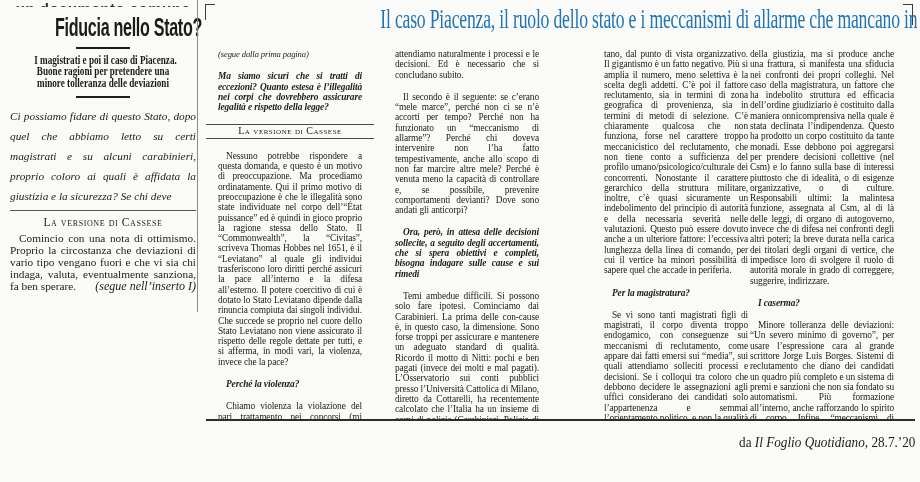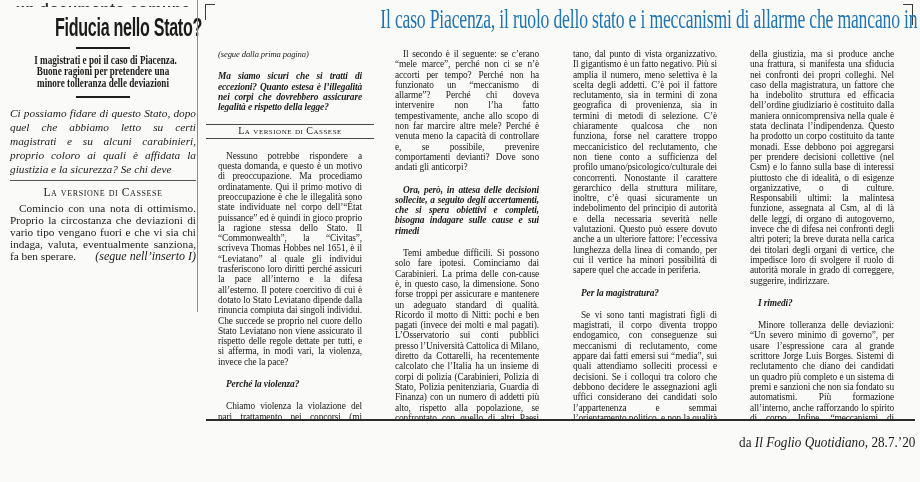--- a/index.html
+++ b/index.html
@@ -12,21 +12,21 @@
   
   .left-art{position:absolute;left:10px;top:0;width:186px;}
   .crop-frag{height:7px;overflow:hidden;text-align:center;}
   .crop-frag span{display:inline-block;margin-top:-12px;font-family:"Liberation Sans",sans-serif;font-weight:700;font-size:15px;letter-spacing:.5px;color:#33332f;}
   .l-head{margin-top:7px;text-align:center;white-space:nowrap;}
   .l-head span{display:inline-block;transform:scaleX(.62);transform-origin:50% 50%;
     font-family:"Liberation Sans",sans-serif;font-weight:700;font-size:26px;line-height:26px;letter-spacing:-.5px;}
   .rule-short{width:54px;height:2px;background:#1e1e1c;margin:7px auto 6px auto;}
   .l-sub{transform:scaleX(.74);transform-origin:50% 50%;text-align:center;
     font-weight:700;font-size:12.4px;line-height:11.4px;white-space:nowrap;}
-  .l-lead{margin-top:8px;font-style:italic;font-size:11.3px;line-height:14px;text-align:justify;}
+  .l-lead{margin-top:8px;font-style:italic;font-size:11.3px;line-height:20px;text-align:justify;}
   .l-kickwrap{border-top:1px solid #55544f;margin-top:4px;padding-top:1px;text-align:center;}
   .l-kick{font-variant:small-caps;font-size:11.5px;letter-spacing:.6px;}
   .l-body{margin-top:3px;font-size:11.3px;line-height:11.9px;text-align:justify;}
   .l-body .it{font-style:italic;}
   .l-body p{margin:0;}
   .l-body .ind{text-indent:9px;}
   .segue-note{float:right;font-style:italic;font-size:12px;line-height:11.9px;}
   .vdiv{position:absolute;left:197px;top:0;width:1px;height:312px;background:#8d8d88;}
   
   .bracket-tl{position:absolute;left:205px;top:4px;width:9px;height:15px;border-left:1.5px solid #3c3c38;border-top:1.5px solid #3c3c38;}
@@ -36,21 +36,21 @@
     font-size:28px;line-height:30px;font-weight:500;letter-spacing:-.3px;}
   .col{position:absolute;top:37px;width:168px;height:382px;overflow:hidden;
     font-size:9.4px;line-height:10.3px;text-align:justify;letter-spacing:-.12px;}
   .col p{margin:12px;}
   .col .it{font-style:italic;font-weight:bold;}
   .col .ind{text-indent:8px;}
   .c-note{font-style:italic;font-size:8.6px;}
   .c-kick{border-top:1px solid #4a4a45;border-bottom:1px solid #4a4a45;
     text-align:center;font-variant:small-caps;font-size:10px;letter-spacing:.5px;
     padding:1px 0;margin:3px 0 2px 0;text-indent:0;}
-  #col1{left:206px;} #col2{left:383px;} #col3{left:561px;} #col4{left:738px;}
+  #col1{left:206px;} #col2{left:383px;} #col3{left:592px;} #col4{left:738px;}
   .bottom-rule{position:absolute;left:206px;top:419px;width:709px;height:1.5px;background:#2c2c29;}
   .attribution{position:absolute;right:5px;top:434px;font-size:15px;white-space:nowrap;
     transform:scaleX(.88);transform-origin:100% 50%;}
   .attribution .src{font-style:italic;}
 </style>
 </head>
 <body>
 
 <div class="left-art">
   <div class="crop-frag">
@@ -89,34 +89,35 @@
 <div class="col" id="col1">
   <p class="c-note">(segue dalla prima pagina)</p>
   <p class="it">Ma siamo sicuri che si tratti di eccezioni? Quanto estesa è l’illegalità nei corpi che dovrebbero assicurare legalità e rispetto della legge?</p>
   <div class="c-kick">La versione di Cassese</div>
   <p class="ind">Nessuno potrebbe rispondere a questa domanda, e questo è un motivo di preoccupazione. Ma procediamo ordinatamente. Qui il primo motivo di preoccupazione è che le illegalità sono state individuate nel corpo dell’“État puissance” ed è quindi in gioco proprio la ragione stessa dello Stato. Il “Commonwealth”, la “Civitas”, scriveva Thomas Hobbes nel 1651, è il “Leviatano” al quale gli individui trasferiscono loro diritti perché assicuri la pace all’interno e la difesa all’esterno. Il potere coercitivo di cui è dotato lo Stato Leviatano dipende dalla rinuncia compiuta dai singoli individui. Che succede se proprio nel cuore dello Stato Leviatano non viene assicurato il rispetto delle regole dettate per tutti, e si afferma, in modi vari, la violenza, invece che la pace?</p>
   <p class="it ind">Perché la violenza?</p>
   <p class="ind">Chiamo violenza la violazione del pari trattamento nei concorsi (mi riferisco a quello che sta emergendo su alcuni concorsi per selezionare magistrati) e la selezione sulla base dell’appartenenza e non sulla base delle capacità (mi riferisco a quello che abbiamo letto sul funzionamento del Consiglio superiore della magistratura). Chiamo violenza quel che, secondo i “media”, è accaduto a Piacenza in una caserma dei Carabinieri. Per tutto ciò</p>
 </div>
 
 <div class="col" id="col2">
+  <p>attendiamo naturalmente i processi e le decisioni. Ed è necessario che si concludano subito.</p>
   <p class="ind">Il secondo è il seguente: se c’erano “mele marce”, perché non ci se n’è accorti per tempo? Perché non ha funzionato un “meccanismo di allarme”? Perché chi doveva intervenire non l’ha fatto tempestivamente, anche allo scopo di non far marcire altre mele? Perché è venuta meno la capacità di controllare e, se possibile, prevenire comportamenti devianti? Dove sono andati gli anticorpi?</p>
   <p class="it ind">Ora, però, in attesa delle decisioni sollecite, a seguito degli accertamenti, che si spera obiettivi e completi, bisogna indagare sulle cause e sui rimedi</p>
   <p class="ind">Temi ambedue difficili. Si possono solo fare ipotesi. Cominciamo dai Carabinieri. La prima delle con-cause è, in questo caso, la dimensione. Sono forse troppi per assicurare e mantenere un adeguato standard di qualità. Ricordo il motto di Nitti: pochi e ben pagati (invece dei molti e mal pagati). L’Osservatorio sui conti pubblici presso l’Università Cattolica di Milano, diretto da Cottarelli, ha recentemente calcolato che l’Italia ha un insieme di corpi di polizia (Carabinieri, Polizia di Stato, Polizia penitenziaria, Guardia di Finanza) con un numero di addetti più alto, rispetto alla popolazione, se confrontato con quello di altri Paesi europei (con l’eccezione di quelli di più piccole dimensioni): un totale di più di 300 mila, di cui 110 mila sono Carabinieri. Le dimensioni con-</p>
 </div>
 
 <div class="col" id="col3">
   <p>tano, dal punto di vista organizzativo. Il gigantismo è un fatto negativo. Più si amplia il numero, meno selettiva è la scelta degli addetti. C’è poi il fattore reclutamento, sia in termini di zona geografica di provenienza, sia in termini di metodi di selezione. C’è chiaramente qualcosa che non funziona, forse nel carattere troppo meccanicistico del reclutamento, che non tiene conto a sufficienza del profilo umano/psicologico/culturale dei concorrenti. Nonostante il carattere gerarchico della struttura militare, inoltre, c’è quasi sicuramente un indebolimento del principio di autorità e della necessaria severità nelle valutazioni. Questo può essere dovuto anche a un ulteriore fattore: l’eccessiva lunghezza della linea di comando, per cui il vertice ha minori possibilità di sapere quel che accade in periferia.</p>
   <p class="it ind">Per la magistratura?</p>
   <p class="ind">Se vi sono tanti magistrati figli di magistrati, il corpo diventa troppo endogamico, con conseguenze sui meccanismi di reclutamento, come appare dai fatti emersi sui “media”, sui quali attendiamo solleciti processi e decisioni. Se i colloqui tra coloro che debbono decidere le assegnazioni agli uffici considerano dei candidati solo l’appartenenza e semmai l’orientamento politico, e non la qualità dimostrata nelle precedenti esperienze professionali, la scelta dei titolari delle funzioni direttive può non corrispondere alle attitudini e all’esperienza delle persone. Inoltre, se si decide di votare in camera di consiglio si vìola un principio essenziale dell’attività collegiale</p>
 </div>
 
 <div class="col" id="col4">
   <p>della giustizia, ma si produce anche una frattura, si manifesta una sfiducia nei confronti dei propri colleghi. Nel caso della magistratura, un fattore che ha indebolito struttura ed efficacia dell’ordine giudiziario è costituito dalla maniera onnicomprensiva nella quale è stata declinata l’indipendenza. Questo ha prodotto un corpo costituito da tante monadi. Esse debbono poi aggregarsi per prendere decisioni collettive (nel Csm) e lo fanno sulla base di interessi piuttosto che di idealità, o di esigenze organizzative, o di culture. Responsabili ultimi: la malintesa funzione, assegnata al Csm, al di là delle leggi, di organo di autogoverno, invece che di difesa nei confronti degli altri poteri; la breve durata nella carica dei titolari degli organi di vertice, che impedisce loro di svolgere il ruolo di autorità morale in grado di correggere, suggerire, indirizzare.</p>
-  <p class="it ind">I rimedi?</p>
+  <p class="it ind">I caserma?</p>
   <p class="ind">Minore tolleranza delle deviazioni: “Un severo minimo di governo”, per usare l’espressione cara al grande scrittore Jorge Luis Borges. Sistemi di reclutamento che diano dei candidati un quadro più completo e un sistema di premi e sanzioni che non sia fondato su automatismi. Più formazione all’interno, anche rafforzando lo spirito di corpo. Infine, “meccanismi di allarme” che segnalino con maggiore tempestività il malfunzionamento di uffici e strutture. Considerando il vasto ambito degli utenti sia dei corpi chiamati a mantenere l’ordine pubblico, di quelli che amministrano la giustizia, anche l’opinione degli utenti sarebbe utile.</p>
 </div>
 
 <div class="bottom-rule"></div>
 
 <div class="attribution">
   <span>da </span><span class="src">Il Foglio Quotidiano,</span><span> 28.7.’20</span>
 </div>
 
 </body></html>

